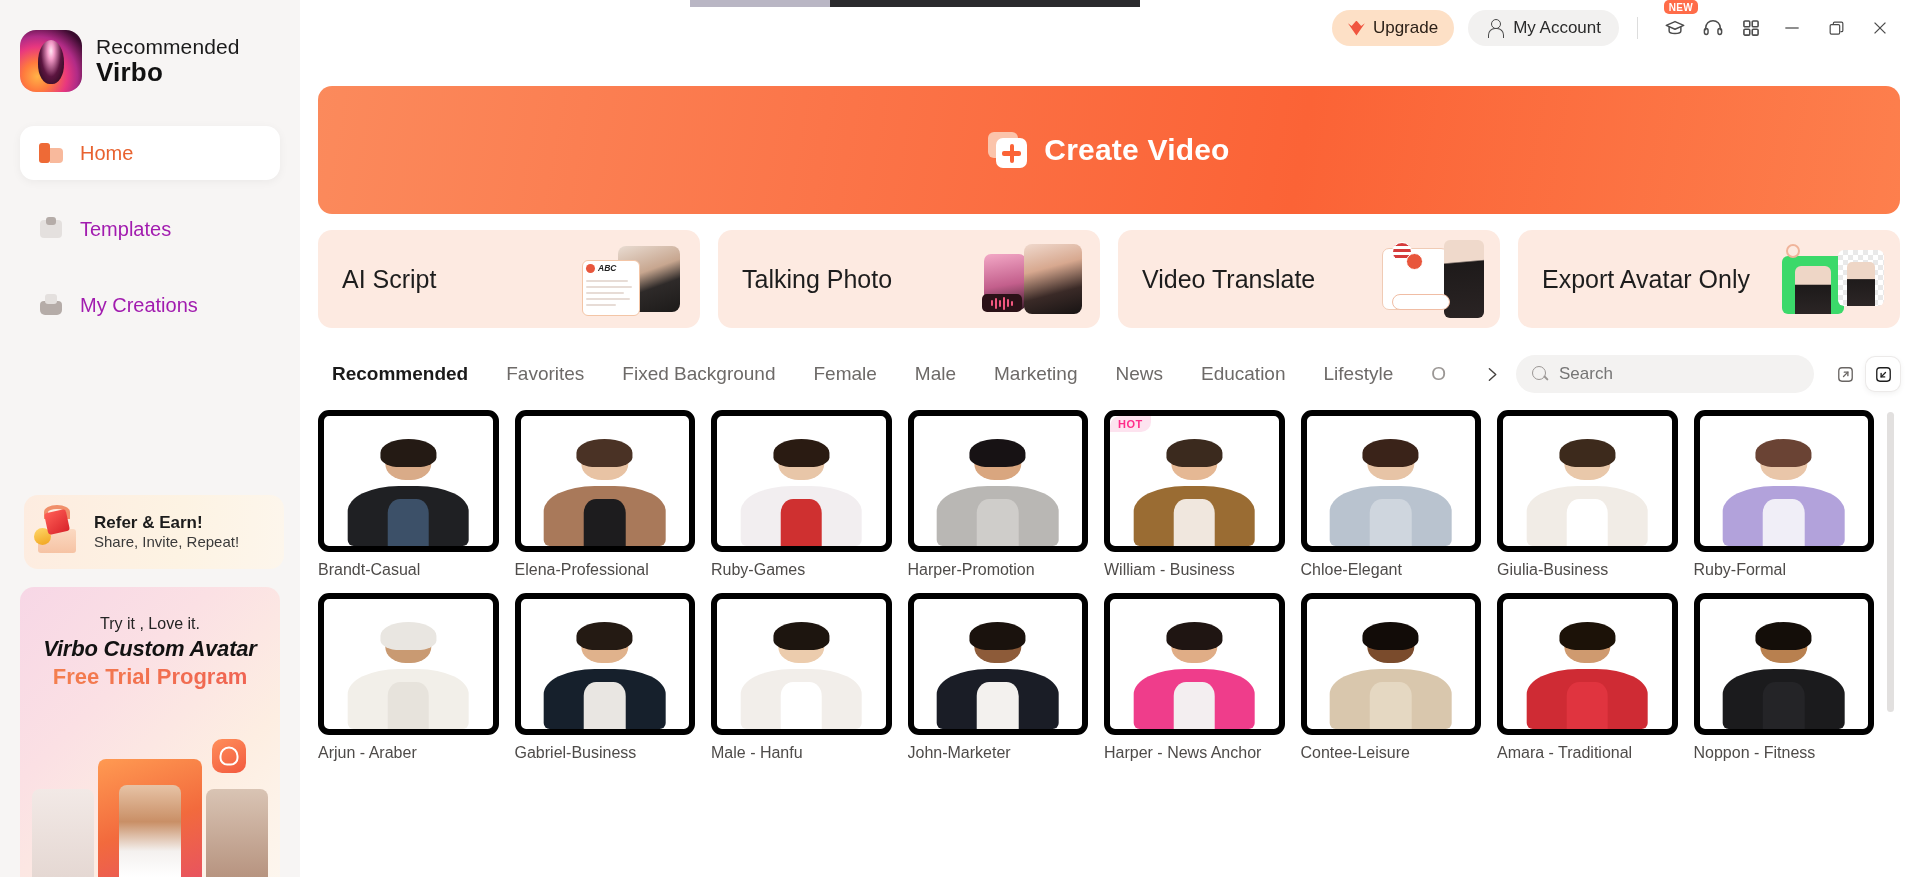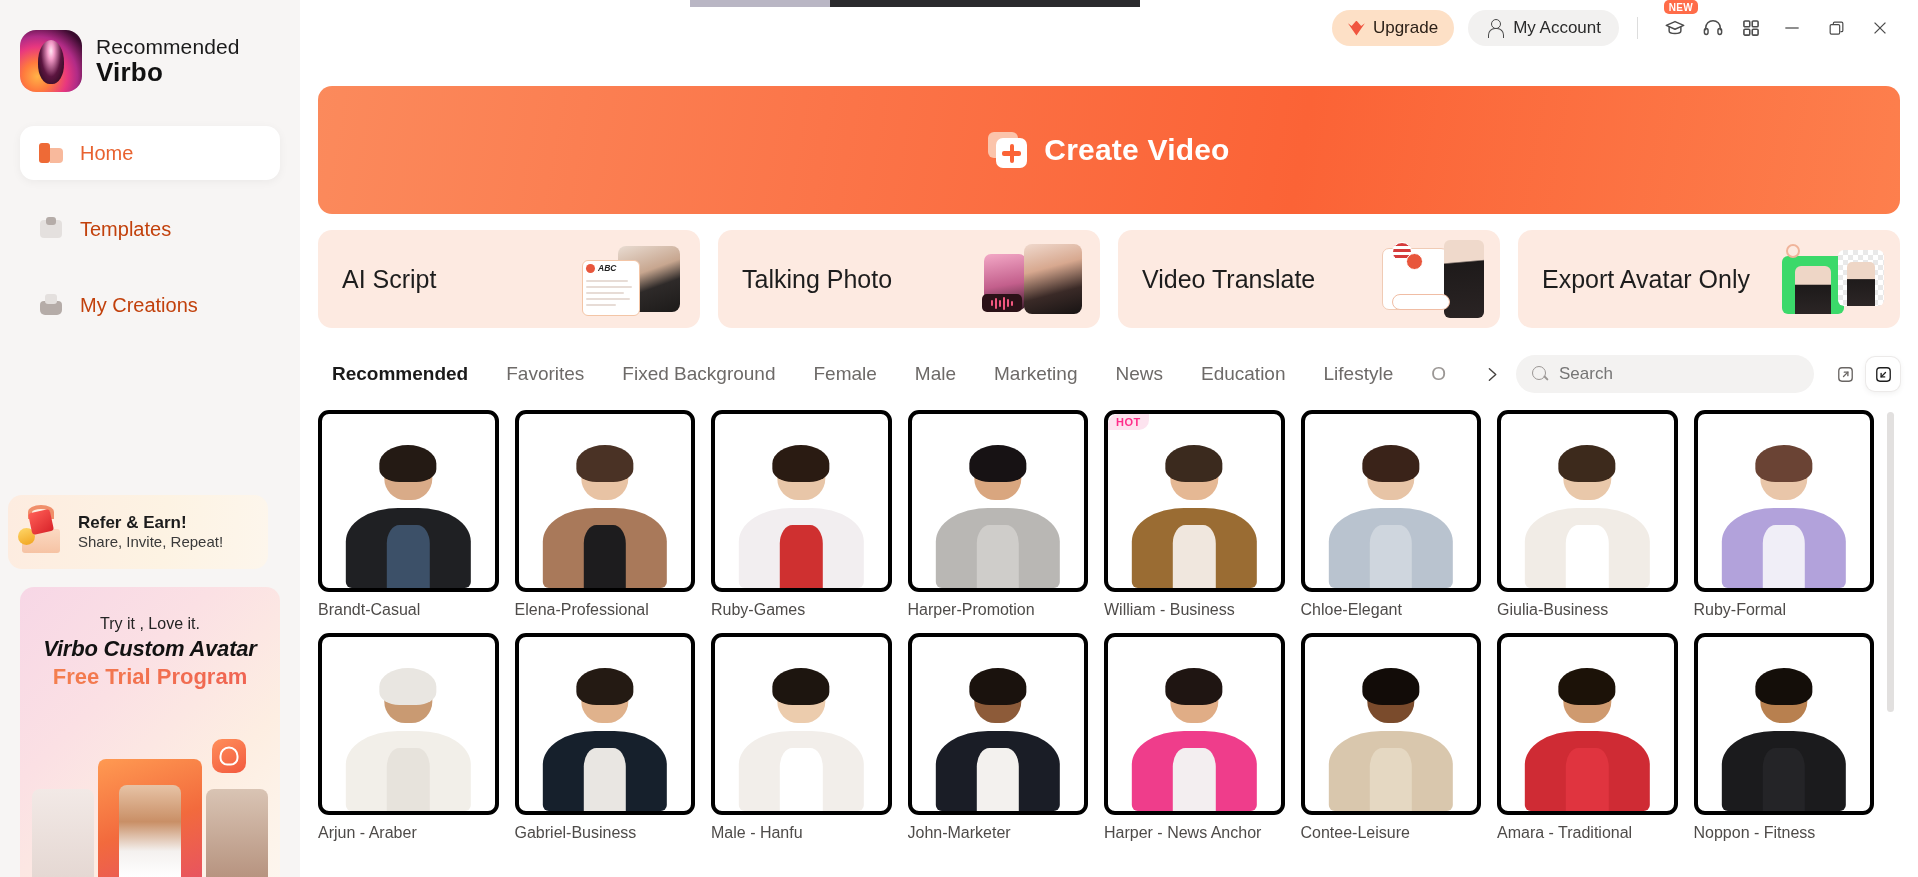--- a/index.html
+++ b/index.html
@@ -28,34 +28,34 @@
     background: radial-gradient(ellipse at 50% 25%, #ffe9f3 0%, #f49bc8 18%, #5c1540 55%, #1b0713 100%);
   }
   .brand-text { line-height: 1.08; }
   .brand-top { font-size: 21px; color: #1b1b1b; letter-spacing: .1px; }
   .brand-bottom { font-size: 26px; font-weight: 700; color: #111; letter-spacing: .2px; }
 
   .nav { margin-top: 34px; padding: 0 20px; }
   .nav-item {
     display: flex; align-items: center; gap: 16px;
     height: 54px; padding: 0 18px; border-radius: 14px;
-    color: #c2410c; font-size: 20px; cursor: pointer; margin-bottom: 22px;
+    color: #a21caf; font-size: 20px; cursor: pointer; margin-bottom: 22px;
   }
   .nav-item.active { background:#fff; color:#e8622f; box-shadow: 0 2px 10px rgba(0,0,0,.05); font-weight: 500;}
   .nav-ico { width: 26px; height: 26px; flex:0 0 26px; position: relative; }
 
   .ico-home::before{content:"";position:absolute;left:1px;top:3px;width:11px;height:20px;border-radius:3px;background:#ee6a36;}
   .ico-home::after{content:"";position:absolute;left:12px;top:8px;width:13px;height:15px;border-radius:0 4px 4px 0;background:#f8b99c;}
   .ico-tpl::before{content:"";position:absolute;left:2px;top:4px;width:22px;height:18px;border-radius:4px;background:#e4e0de;}
   .ico-tpl::after{content:"";position:absolute;left:8px;top:1px;width:10px;height:8px;border-radius:3px;background:#b5aca8;}
   .ico-mc::before{content:"";position:absolute;left:2px;top:9px;width:22px;height:14px;border-radius:4px 4px 5px 5px;background:#b5aca8;}
   .ico-mc::after{content:"";position:absolute;left:7px;top:2px;width:12px;height:10px;border-radius:3px;background:#e4e0de;}
 
   .promo-refer {
-    position: absolute; left: 8px; bottom: 308px; width: 260px; height: 74px;
+    position: absolute; left: 24px; bottom: 308px; width: 260px; height: 74px;
     border-radius: 14px; background: linear-gradient(95deg,#fdece0 0%,#fdf3e3 60%,#fdf6ec 100%);
     display: flex; align-items: center; gap: 8px; padding-left: 8px; cursor: pointer;
   }
   .gift { width: 54px; height: 54px; flex:0 0 54px; position: relative; }
   .gift::before{content:"";position:absolute;left:6px;bottom:6px;width:38px;height:24px;border-radius:3px;
     background:linear-gradient(180deg,#fbd9c2,#f6c3a4);}
   .gift::after{content:"";position:absolute;left:14px;top:6px;width:22px;height:22px;border-radius:3px;transform:rotate(-12deg);
     background:linear-gradient(150deg,#ff5f56,#d8232a);}
   .gift-coin{position:absolute;left:2px;bottom:14px;width:17px;height:17px;border-radius:50%;background:linear-gradient(160deg,#ffd86b,#f0a31d);}
   .gift-rib{position:absolute;left:12px;top:0;width:26px;height:14px;border-radius:50% 50% 0 0;border:4px solid #f08f6a;border-bottom:none;}
@@ -187,21 +187,21 @@
   .search-ico::after{content:"";position:absolute;left:11px;top:11px;width:6px;height:1.8px;background:#9b9795;transform:rotate(45deg);border-radius:1px;}
   .search-input{border:none;background:transparent;outline:none;font-size:17px;color:#7b7876;width:100%;font-family:"Liberation Sans",sans-serif;}
   .viewtoggles{display:flex;align-items:center;gap:4px;margin-left:14px;}
   .vt{width:34px;height:34px;border-radius:9px;display:flex;align-items:center;justify-content:center;cursor:pointer;color:#6a6664;}
   .vt.sel{background:#fff;box-shadow:0 0 0 1px #eceae9, 0 2px 6px rgba(0,0,0,.07);color:#1f1f1f;}
 
   
   .gridwrap{position:relative;margin-top:14px;height:460px;overflow:hidden;}
   .grid{display:grid;grid-template-columns:repeat(8,1fr);gap:14px 16px;padding-right:26px;}
   .acard{cursor:pointer;}
-  .thumb{position:relative;width:100%;height:182px;border-radius:11px;border:4px solid #000000;background:#fff;overflow:hidden;}
+  .thumb{position:relative;width:100%;height:142px;border-radius:11px;border:6px solid #000000;background:#fff;overflow:hidden;}
   .aname{margin-top:9px;font-size:16px;color:#4e4b49;white-space:nowrap;overflow:hidden;text-overflow:ellipsis;}
   .hot{position:absolute;left:0;top:0;background:#fde3ef;color:#ff2d8a;font-size:11px;font-weight:800;
     padding:2px 8px;border-radius:10px 0 10px 0;letter-spacing:.5px;}
   .person{position:absolute;left:50%;bottom:0;transform:translateX(-50%);width:72%;height:82%;}
   .p-head{position:absolute;left:50%;transform:translateX(-50%);top:4%;width:38%;height:34%;border-radius:48% 48% 44% 44%;}
   .p-hair{position:absolute;left:50%;transform:translateX(-50%);top:0;width:46%;height:26%;border-radius:50% 50% 35% 35%;}
   .p-body{position:absolute;left:50%;transform:translateX(-50%);bottom:0;width:100%;height:56%;border-radius:42% 42% 6px 6px;}
   .p-shirt{position:absolute;left:50%;transform:translateX(-50%);bottom:0;width:34%;height:44%;border-radius:30% 30% 0 0;}
 
   .scrollbar{position:absolute;right:6px;top:2px;width:7px;height:300px;border-radius:4px;background:#e2e0df;}

